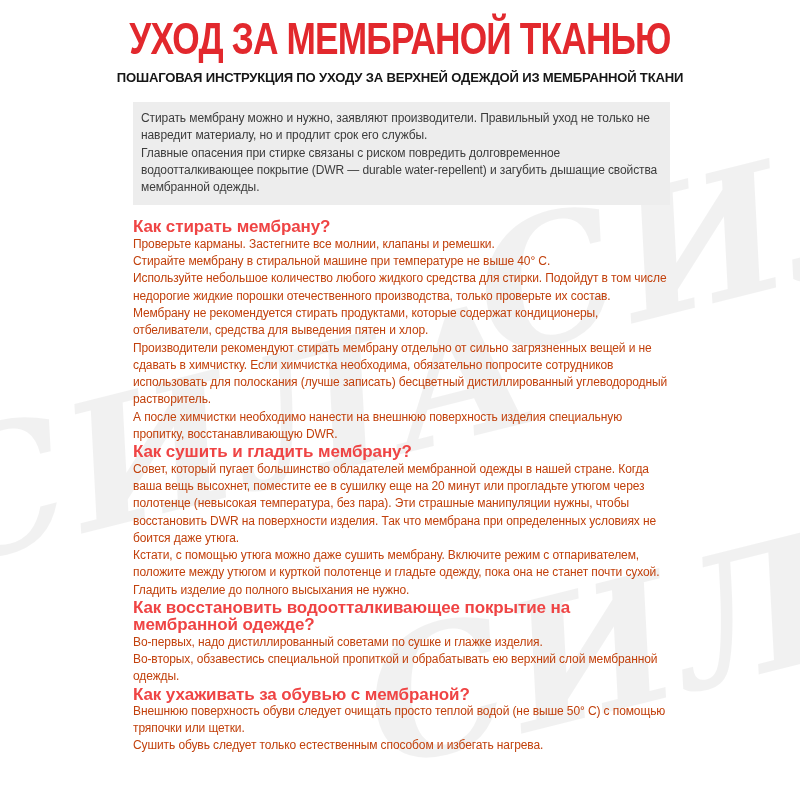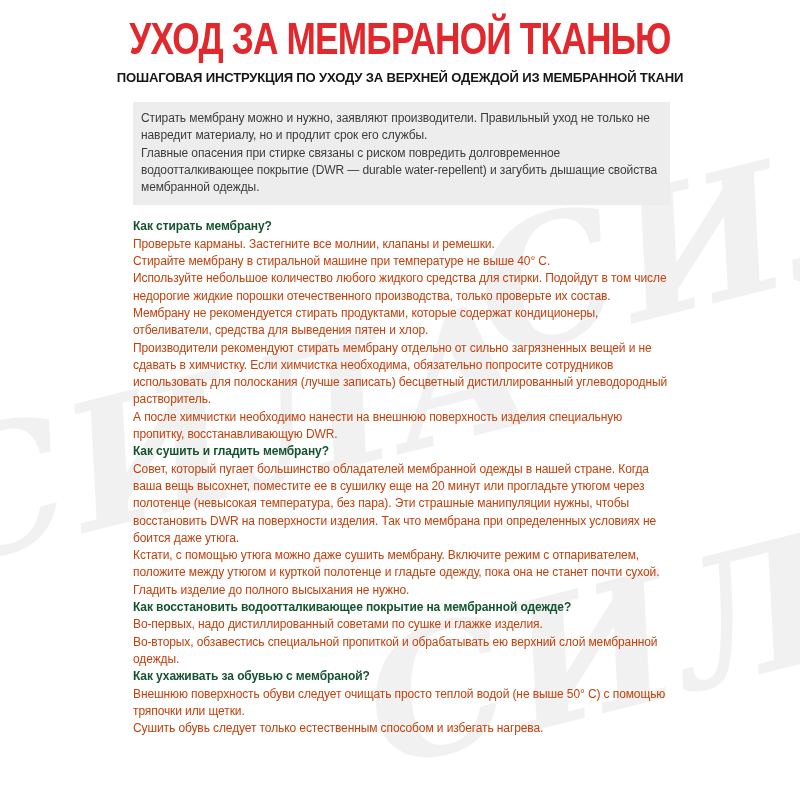--- a/index.html
+++ b/index.html
@@ -61,25 +61,25 @@
   }
   .intro-box p {
     margin:0;
     font-size:12px;
     line-height:17.3px;
     letter-spacing:-0.1px;
     color:#3c3c3c;
   }
   .section-heading {
     margin:0;
-    font-size:12px;
+    font-size:17px;
     line-height:17.3px;
     letter-spacing:-0.1px;
     font-weight:bold;
-    color:#14532d;
+    color:#ef4444;
   }
   .body-par {
     margin:0;
     font-size:12px;
     line-height:17.3px;
     letter-spacing:-0.1px;
     color:#c2410c;
   }
 </style>
 </head>

